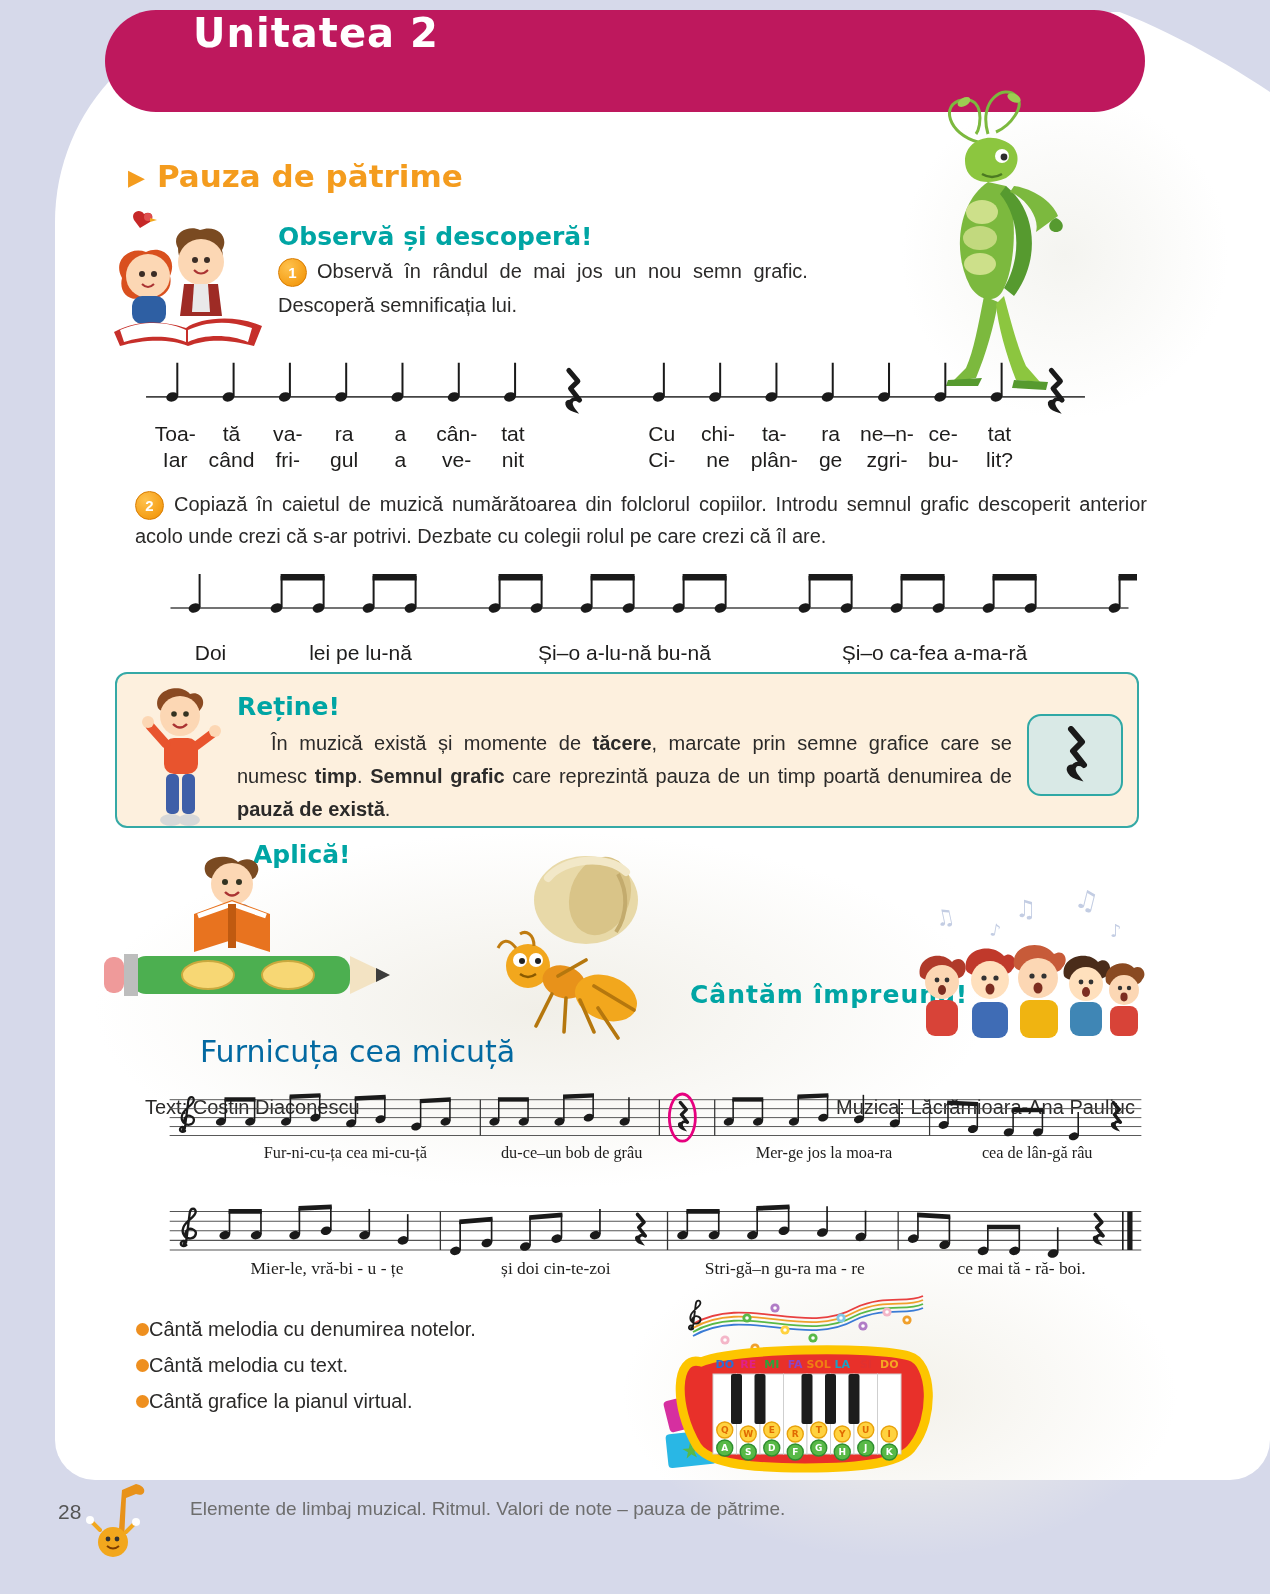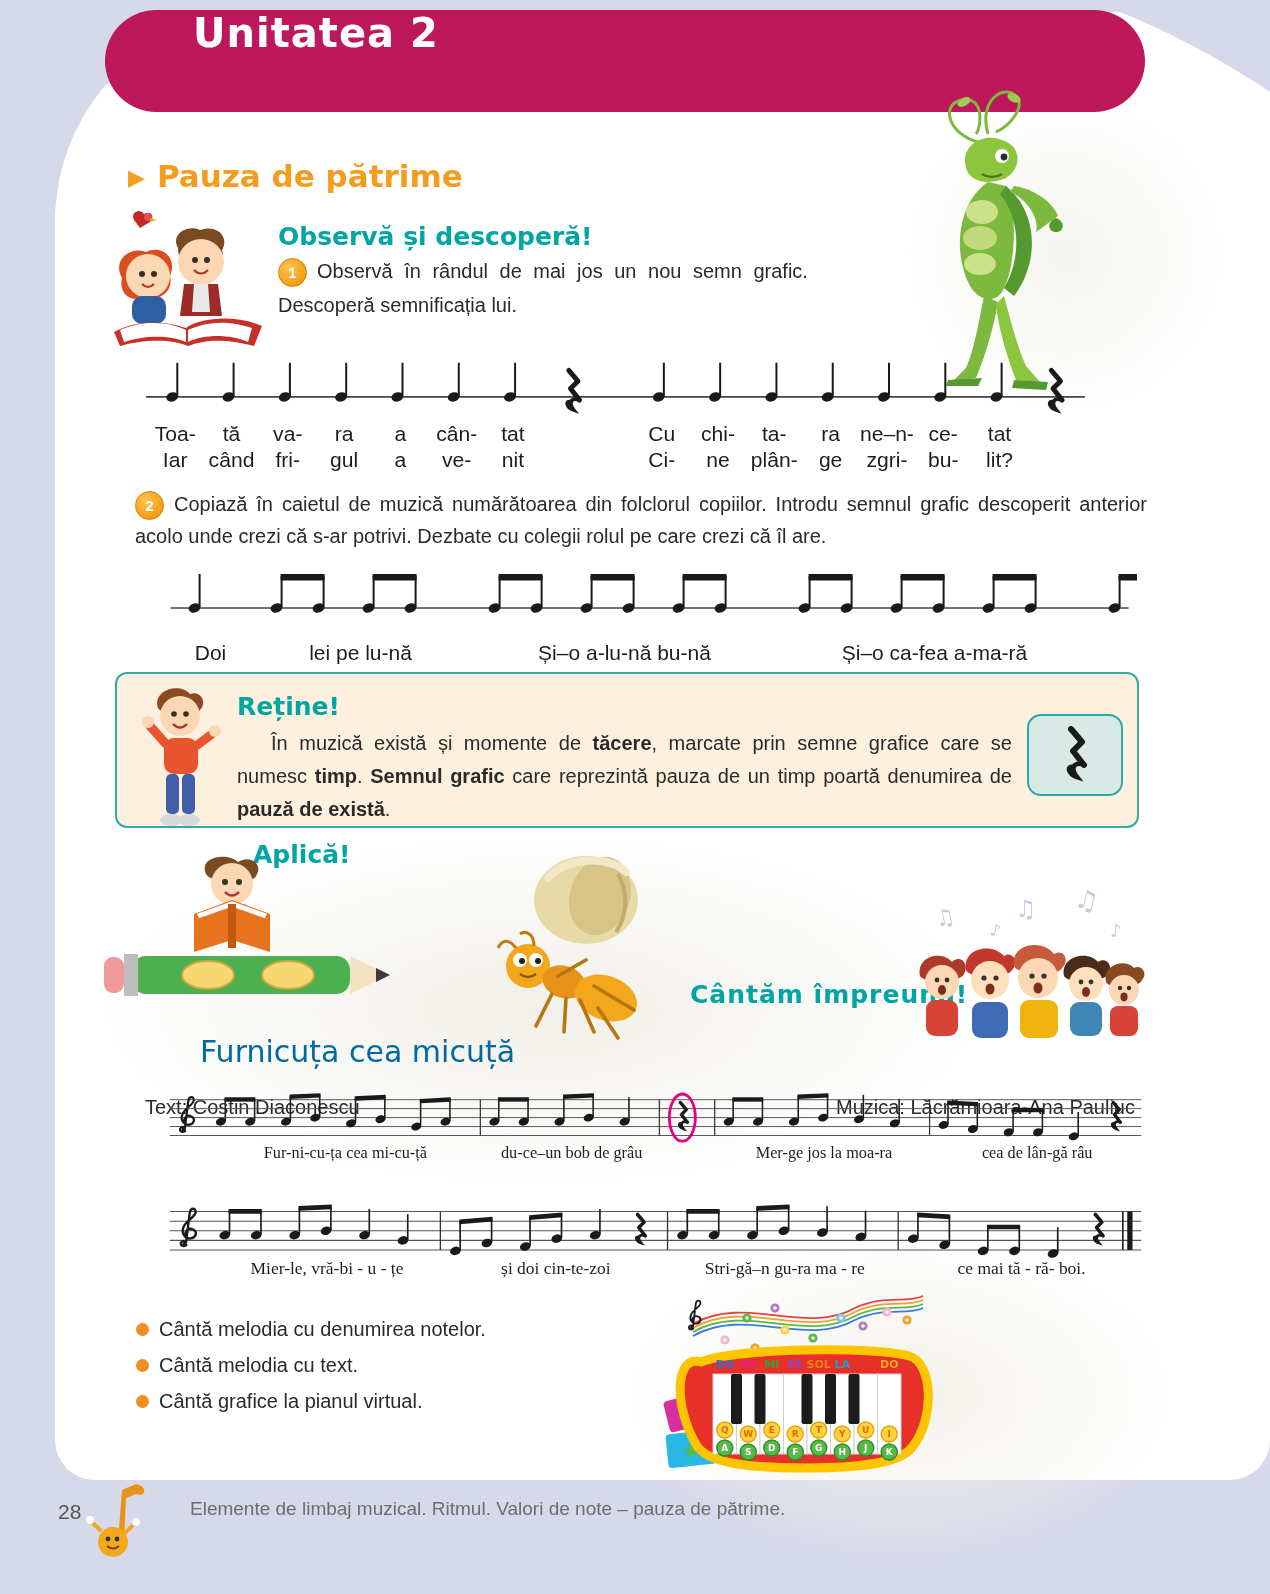--- a/index.html
+++ b/index.html
@@ -36,21 +36,21 @@
   .retine-box{position:absolute;left:115px;top:672px;width:1020px;height:152px;background:#fdf0de;
               border:2.5px solid #35a9a6;border-radius:12px;}
   .retine-inner{position:absolute;left:120px;top:18px;width:790px;}
   .retine-text{margin-top:6px;font-size:20px;line-height:33px;text-align:justify;text-indent:34px;width:775px;}
   .rest-chip{position:absolute;right:14px;top:40px;width:92px;height:78px;background:#d9e9e6;
              border:2px solid #2fa8a5;border-radius:14px;display:flex;align-items:center;justify-content:center;}
   .song-title{position:absolute;left:200px;top:1002px;font-size:30px;font-weight:normal;
               font-family:"DejaVu Sans",sans-serif;color:#0369a1;margin-top:32px;}
   .credits{position:absolute;left:145px;top:1096px;width:990px;display:flex;justify-content:space-between;font-size:20px;}
   .tasks{position:absolute;left:136px;top:1318px;font-size:20px;}
-  .tasks .t-item{display:flex;align-items:center;gap:10px;margin-bottom:13px;text-align:center;}
+  .tasks .t-item{display:flex;align-items:center;gap:0;margin-bottom:13px;text-align:center;}
   .dot{width:13px;height:13px;border-radius:50%;background:#ee8f1f;flex:0 0 13px;}
   .footer-num{position:absolute;left:58px;top:1500px;font-size:21px;color:#555;}
   .footer-text{position:absolute;left:190px;top:1498px;font-size:19px;color:#6d6d6d;}
   .notes-float{position:absolute;color:#c3cde3;font-family:"DejaVu Sans",sans-serif;}
   svg{display:block;}
   .abs{position:absolute;}
 </style>
 </head>
 <body>
 

